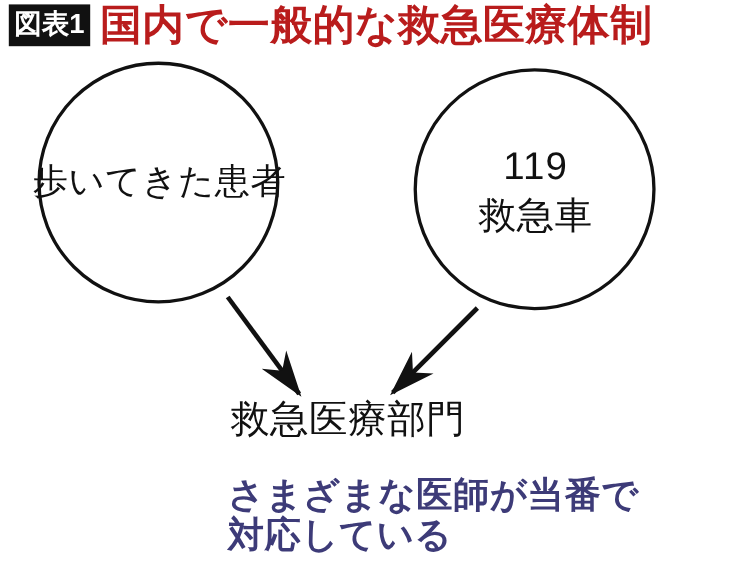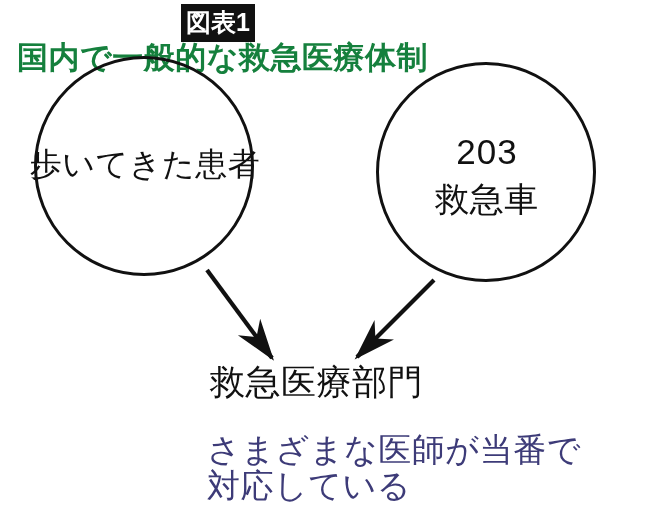--- a/index.html
+++ b/index.html
@@ -18,36 +18,35 @@
   }
 
   
   #title-row {
     position: absolute;
     left: 8px;
     top: 4px;
     display: flex;
     align-items: center;
     white-space: nowrap;
-    flex-direction: column;
   }
   #figure-badge {
     display: inline-block;
     background: #111111;
     color: #ffffff;
     font-size: 25px;
     font-weight: 700;
     line-height: 1;
     padding: 6px 5px 7px 5px;
     letter-spacing: 0px;
   }
   #title-text {
     display: inline-block;
-    color: #15803d;
-    font-size: 31px;
+    color: #b91c1c;
+    font-size: 38px;
     font-weight: 600;
     line-height: 1;
     margin-left: 9px;
     letter-spacing: 0.5px;
   }
 
   
   .node-circle {
     position: absolute;
     border: 3px solid #111111;
@@ -88,20 +87,21 @@
     width: 200px;
     font-size: 35px;
     letter-spacing: 1px;
   }
   #label-ambulance-text {
     left: 387px;
     top: 182px;
     width: 200px;
     font-size: 34px;
     letter-spacing: 0.5px;
+    font-family: Liberation Mono, monospace;
   }
 
   
   #arrow-layer {
     position: absolute;
     left: 0;
     top: 0;
     width: 670px;
     height: 520px;
     pointer-events: none;
@@ -120,37 +120,38 @@
   }
   #dept-note {
     position: absolute;
     left: 207px;
     top: 432px;
     font-size: 33px;
     line-height: 1.08;
     color: #3d3b78;
     letter-spacing: 0.5px;
     white-space: pre;
+    font-weight: bold;
   }
 </style>
 </head>
 <body>
 
 <div id="stage">
 
   <div id="title-row">
     <span id="figure-badge">図表1</span>
     <span id="title-text">国内で一般的な救急医療体制</span>
   </div>
 
   <div id="circle-walkin" class="node-circle"></div>
   <div id="label-walkin" class="circle-label">歩いてきた患者</div>
 
   <div id="circle-ambulance" class="node-circle"></div>
-  <div id="label-ambulance-number" class="circle-label">203</div>
+  <div id="label-ambulance-number" class="circle-label">119</div>
   <div id="label-ambulance-text" class="circle-label">救急車</div>
 
   <svg id="arrow-layer" viewBox="0 0 670 520">
     <defs>
       <marker id="arrowhead" markerWidth="11" markerHeight="11" refX="9.2" refY="3.4" orient="auto" markerUnits="strokeWidth">
         <path d="M0,0.1 L10,3.4 L0,6.7 L3.0,3.4 Z" fill="#111111"></path>
       </marker>
     </defs>
     <line x1="207" y1="270" x2="272" y2="358" stroke="#111111" stroke-width="4.2" marker-end="url(#arrowhead)"></line>
     <line x1="434" y1="280" x2="357" y2="357" stroke="#111111" stroke-width="4.2" marker-end="url(#arrowhead)"></line>

